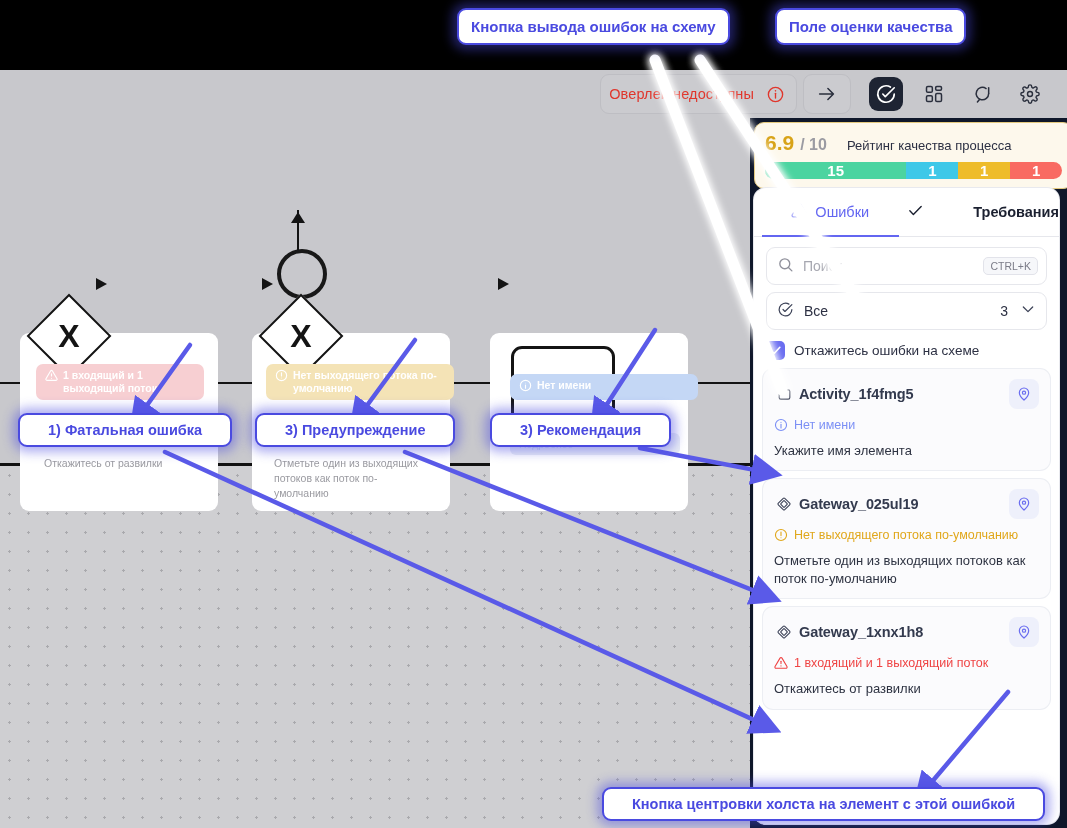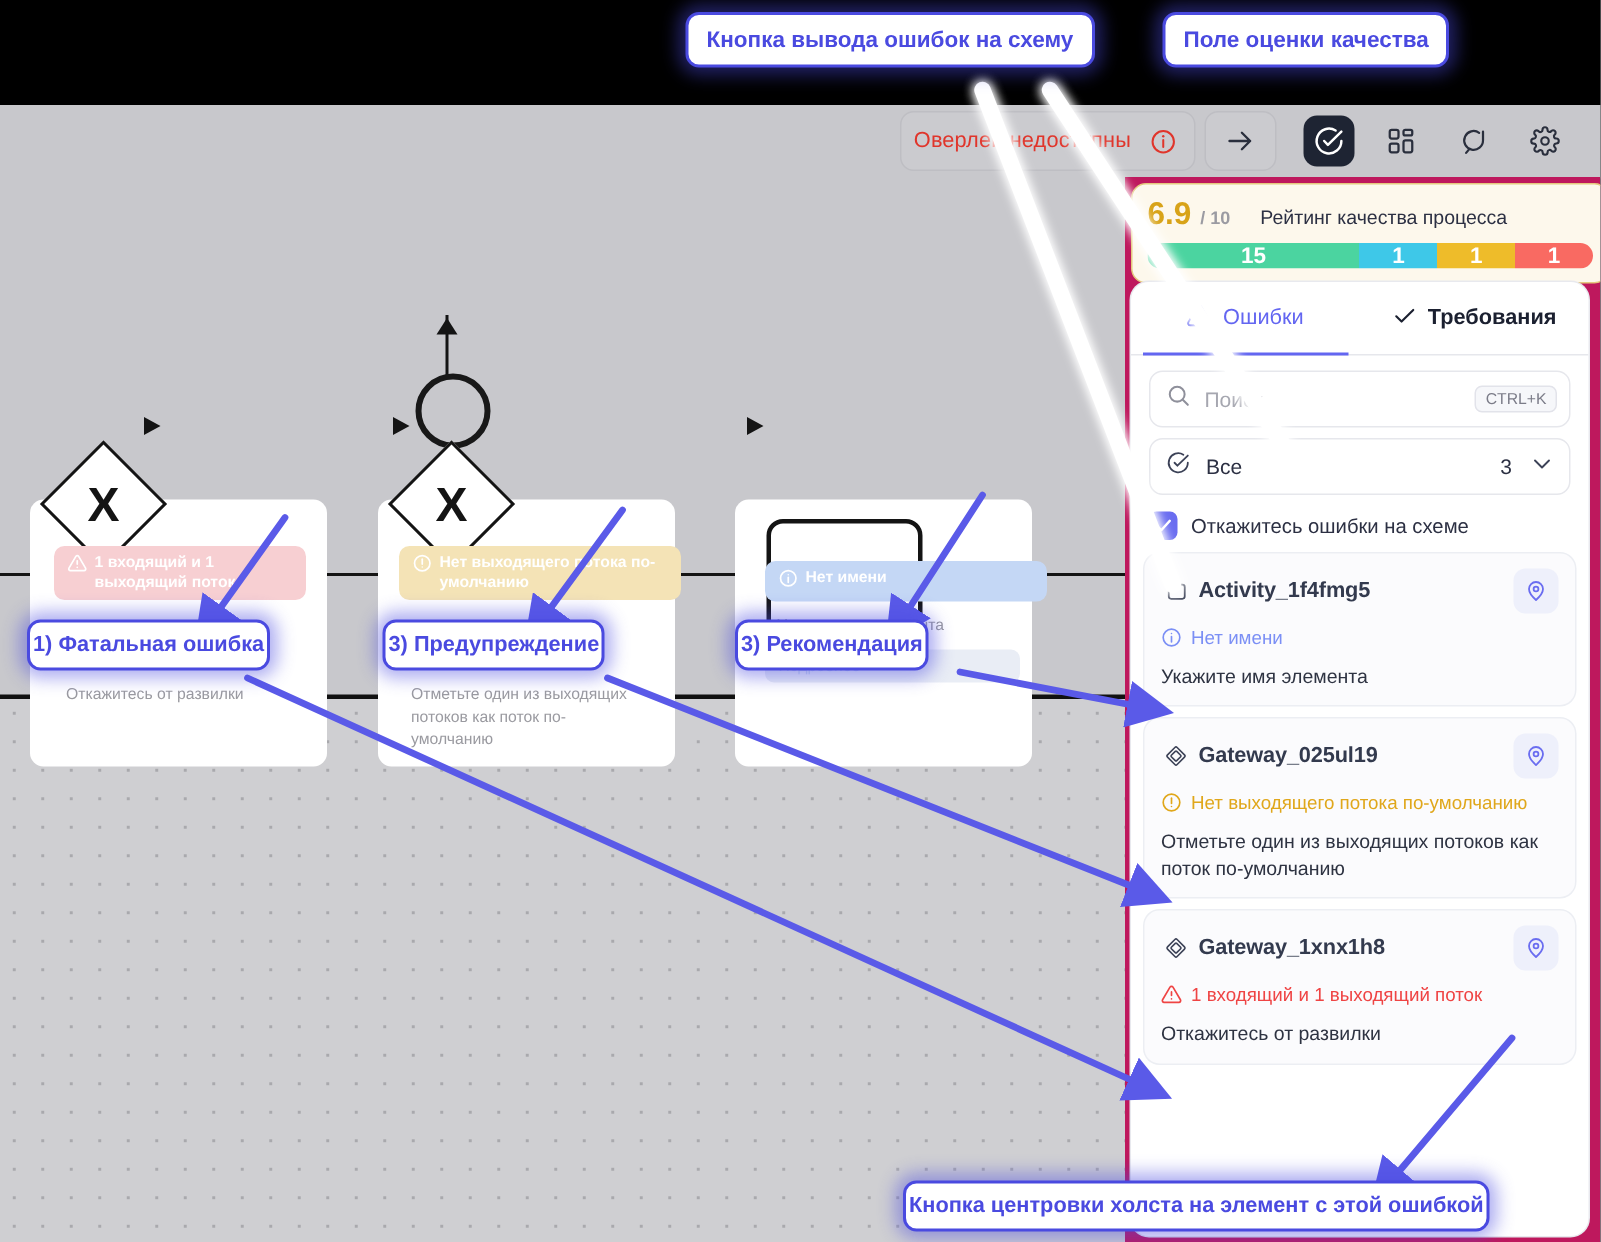--- a/index.html
+++ b/index.html
@@ -57,36 +57,36 @@
   .arrowhead{position:absolute;width:0;height:0;}
 
   
   .ov{position:absolute;border-radius:7px;padding:5px 9px;font-size:10.5px;font-weight:bold;
       line-height:1.25;color:#fff;display:flex;gap:5px;align-items:flex-start;}
   .ov .oi{flex:0 0 auto;margin-top:0px;}
   .ov-sub{position:absolute;font-size:10.5px;color:#9a9aa0;line-height:1.45;}
   .ov-more{position:absolute;border-radius:6px;padding:5px 9px;font-size:10.5px;color:#c6d4ee;background:#e9edf5;}
 
   
-  .rpanel{position:absolute;left:750px;top:48px;width:317px;height:710px;background:#be185d;}
+  .rpanel{position:absolute;left:750px;top:48px;width:317px;height:710px;background:#0f172a;}
   .quality{position:absolute;left:4px;top:4px;width:297px;background:#fdf8ec;border:1px solid #e4c97e;
     border-radius:10px;padding:8px 10px 9px 10px;}
   .q-row{display:flex;align-items:baseline;gap:6px;}
   .q-score{font-size:21px;font-weight:bold;color:#d8a318;}
-  .q-of{font-size:12px;color:#9b9ba2;font-weight:bold;}
+  .q-of{font-size:16px;color:#9b9ba2;font-weight:bold;}
   .q-label{font-size:13px;color:#2c3043;margin-left:14px;}
   .q-bar{display:flex;height:17px;border-radius:9px;overflow:hidden;margin-top:7px;}
   .q-seg{display:flex;align-items:center;justify-content:center;color:#fff;font-size:15px;font-weight:bold;}
 
   .card-wrap{position:absolute;left:4px;top:70px;width:305px;height:636px;background:#fff;border-radius:12px;
      box-shadow:0 0 0 1px #e8e9ee;overflow:hidden;}
   .tabs{display:flex;height:48px;border-bottom:1px solid #e6e7ec;}
   .tab{flex:1;display:flex;align-items:center;justify-content:center;gap:7px;font-size:14.5px;cursor:pointer;position:relative;}
   .tab.sel{color:#6366f1;font-weight:normal;}
-  .tab.unsel{color:#1b2030;font-weight:bold;}
+  .tab.unsel{color:#1b2030;font-weight:bold;justify-content:space-between;}
   .tab.sel:after{content:"";position:absolute;left:8px;right:8px;bottom:-1px;height:2.5px;background:#6366f1;}
 
   .pbody{padding:10px 12px 0 12px;}
   .search{display:flex;align-items:center;height:36px;border:1px solid #e6e7ec;border-radius:9px;
      padding:0 8px 0 10px;background:#fff;}
   .search .sp{flex:1;font-size:14px;color:#a6a7b0;margin-left:9px;}
   .kbd{font-size:10.5px;color:#7b7c88;border:1px solid #e2e3ea;background:#f6f7fa;border-radius:5px;padding:2px 6px;}
   .filter{display:flex;align-items:center;height:36px;border:1px solid #e6e7ec;border-radius:9px;
      padding:0 10px;margin-top:7px;}
   .filter .fl{flex:1;font-size:14px;color:#2c3043;margin-left:10px;}
@@ -103,21 +103,21 @@
   .locbtn{width:30px;height:30px;border-radius:8px;background:#eef0fb;display:flex;align-items:center;justify-content:center;cursor:pointer;}
   .ecard-msg{display:flex;gap:6px;margin-top:8px;font-size:12.5px;line-height:1.35;}
   .ecard-msg .mi{flex:0 0 auto;margin-top:1px;}
   .ecard-desc{margin-top:5px;font-size:13px;color:#2e3342;line-height:1.35;}
   .c-info{color:#7b8ff5;} .c-warn{color:#e0a71b;} .c-err{color:#ef4444;}
 
   
   .cal{position:absolute;background:#fff;border:2.2px solid #4a4ae0;border-radius:9px;
      color:#4a4ae0;font-weight:bold;font-size:15px;padding:8px 12px;white-space:nowrap;
      box-shadow:0 0 11px 5px rgba(74,74,224,.45);z-index:40;}
-  .cal.small{font-size:14.5px;padding:7px 2px;}
+  .cal.small{font-size:14.5px;padding:7px 28px;}
   .ann-svg{position:absolute;left:0;top:0;width:1067px;height:828px;pointer-events:none;z-index:30;}
 </style>
 </head>
 <body>
 
 <div id="root">
 
   <div class="top-band"></div>
 
   <div class="app">

